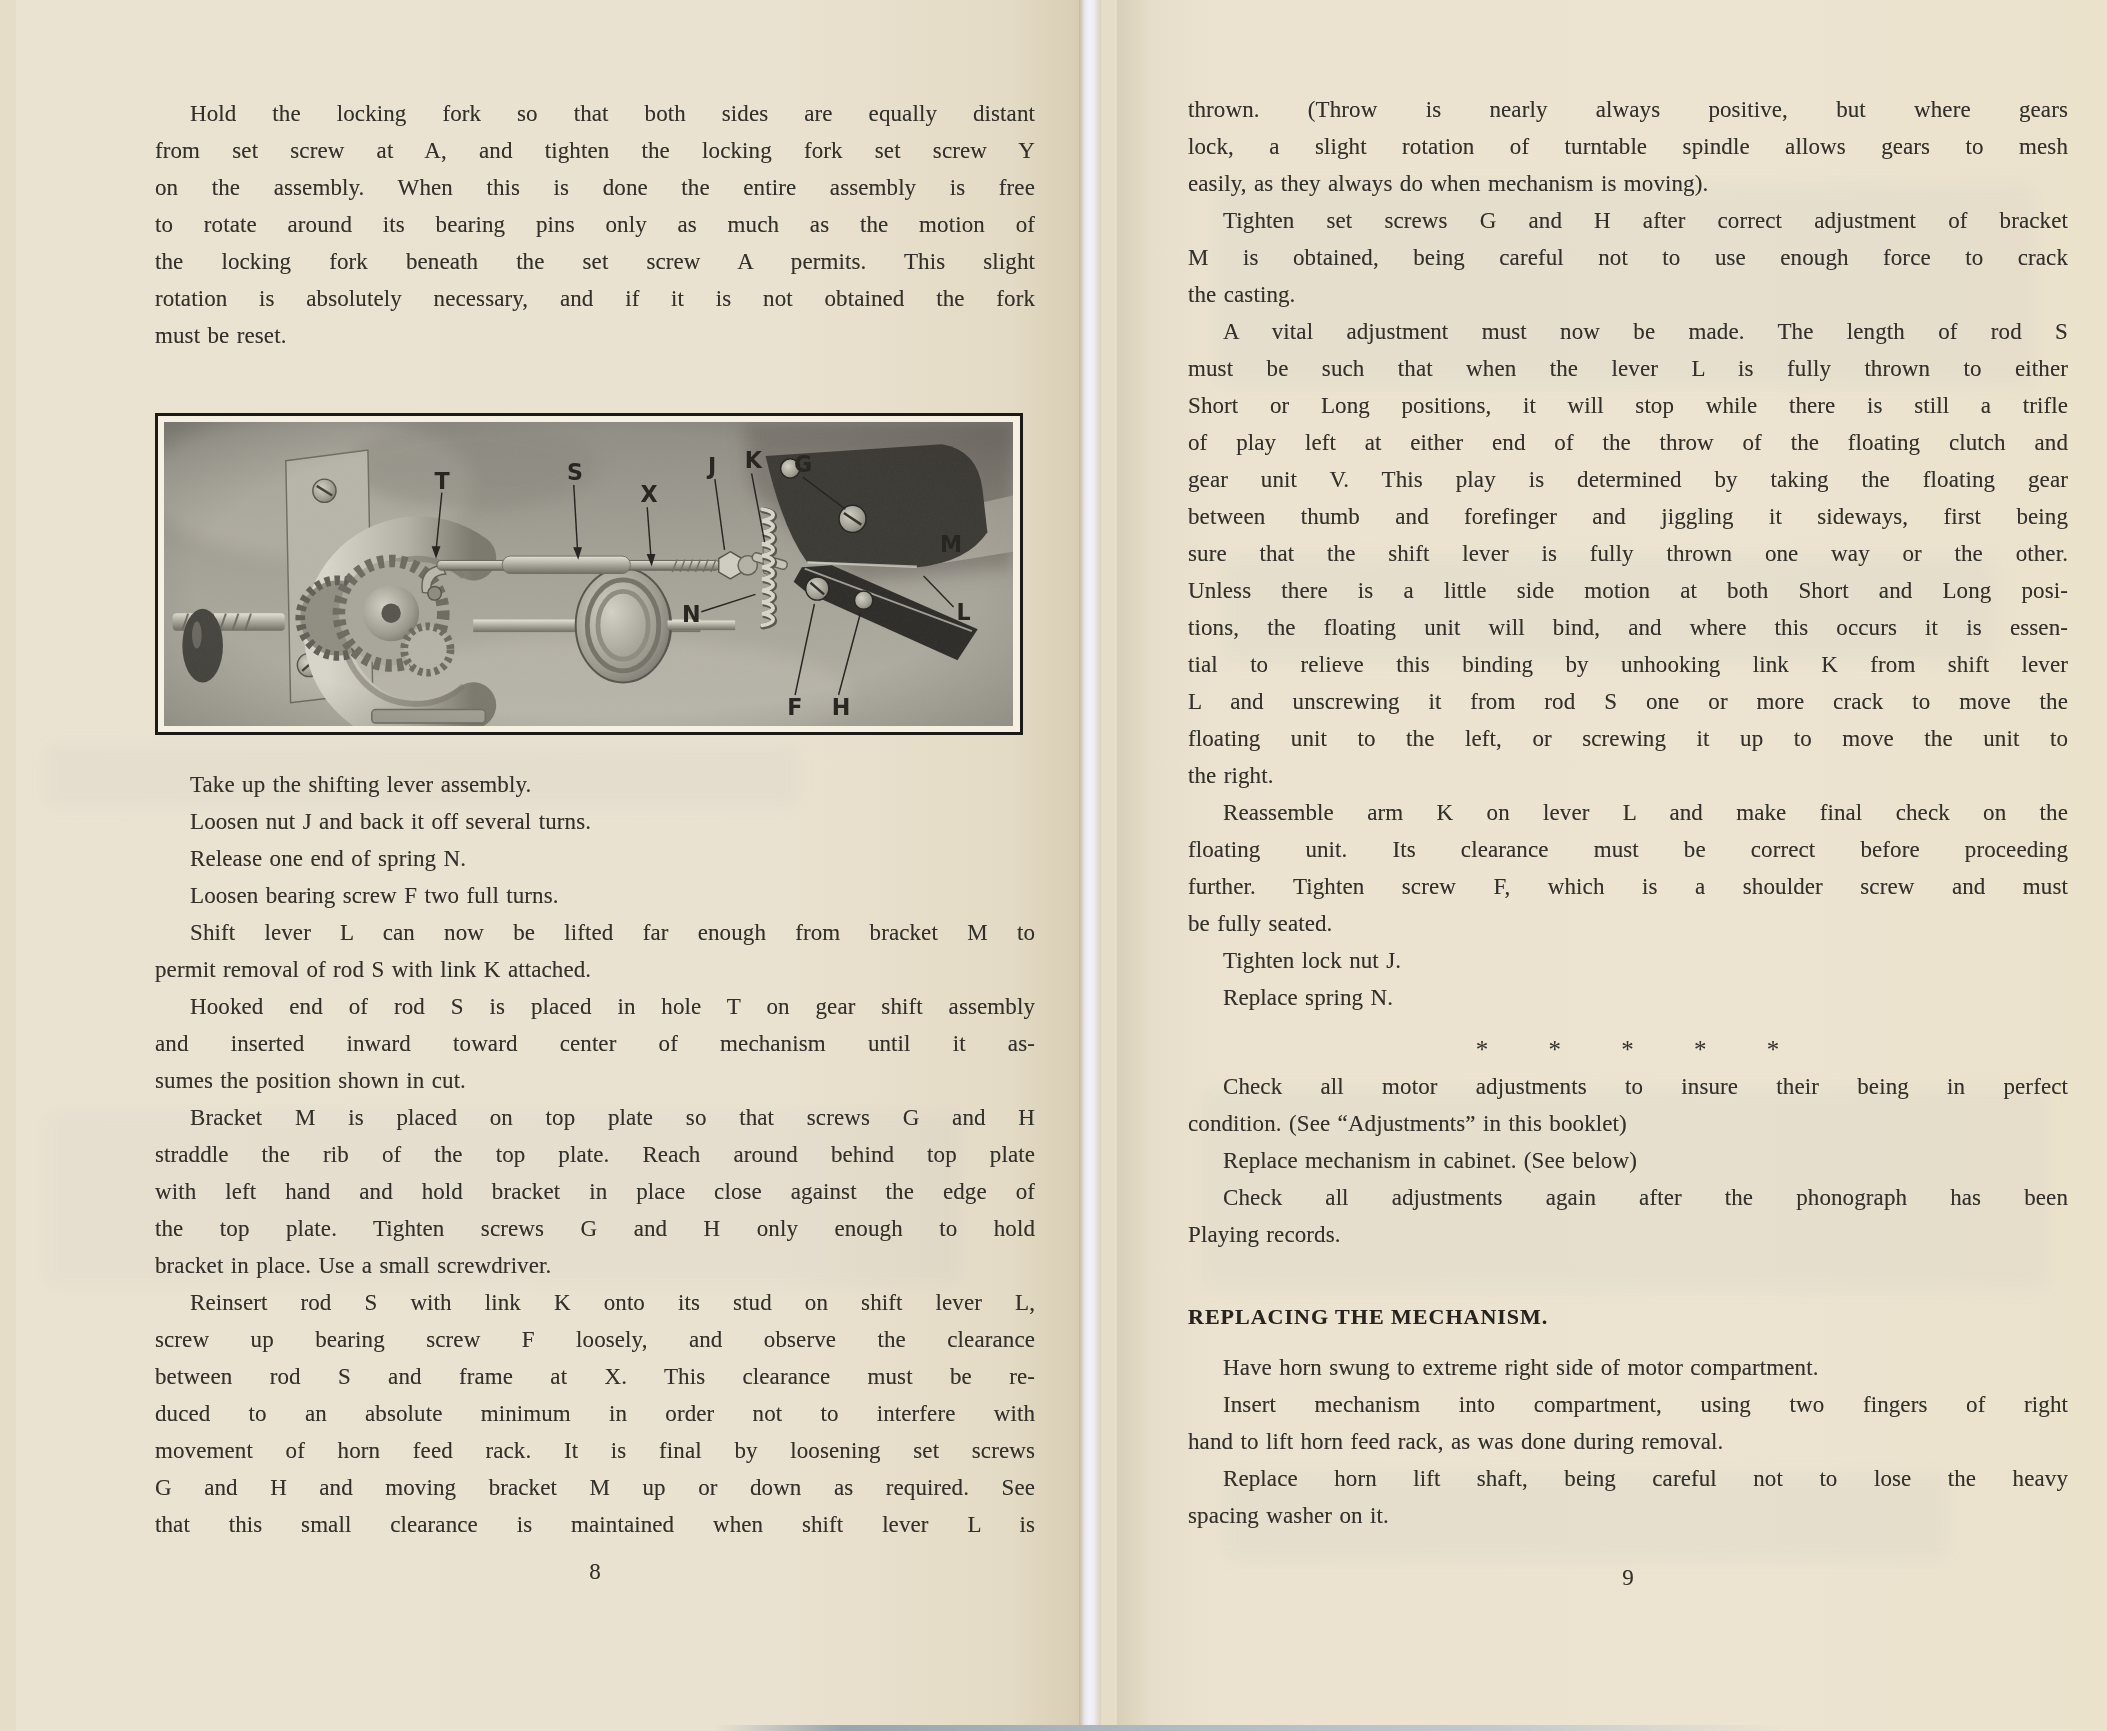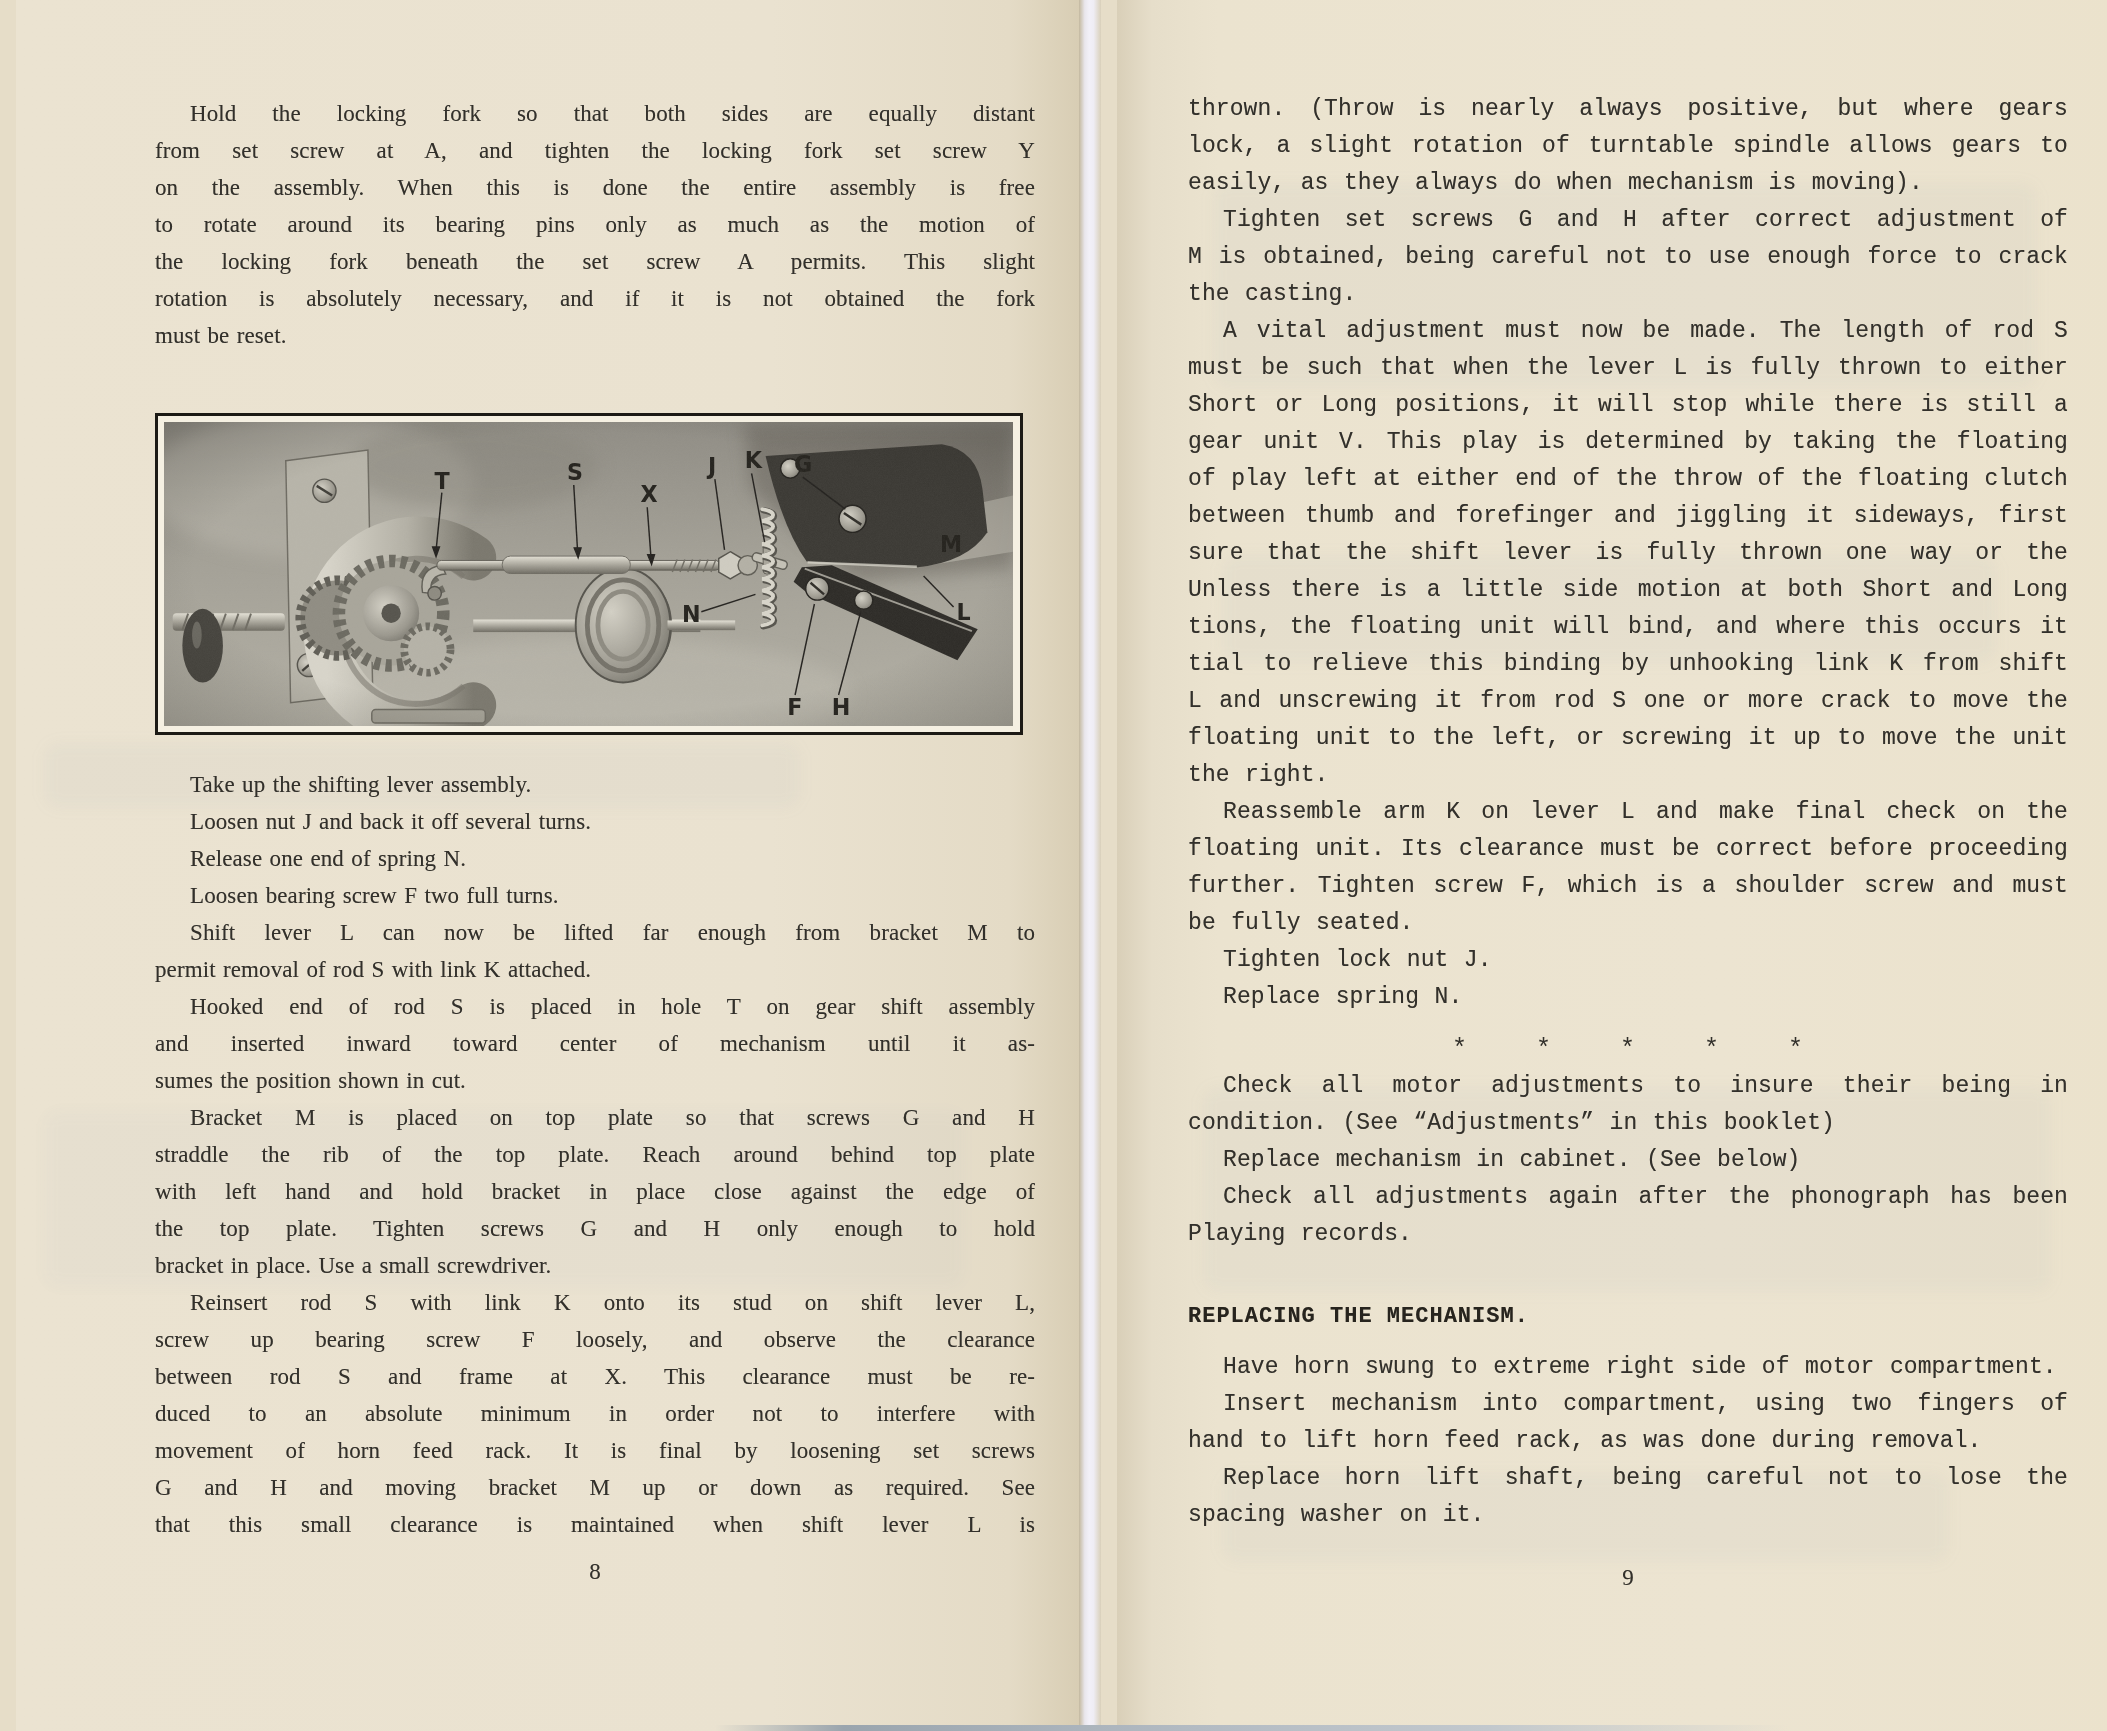--- a/index.html
+++ b/index.html
@@ -31,21 +31,21 @@
   }
   
   .ghost {
     position: absolute; border-radius: 13.5px;
     background: rgba(125, 140, 165, 0.055);
     filter: blur(7.7px);
   }
   
   .column { position: absolute; font-size: 23px; line-height: 37px; }
   .column-left  { left: 139px; top: 95px; width: 880px; }
-  .column-right { left: 71px; top: 91px; width: 880px; font-family: Liberation Mono, monospace; }
+  .column-right { left: 71px; top: 91px; width: 880px; }
   .para { margin: 0; }
   .para.indent .line:first-child { text-indent: 35px; }
   .line {
     height: 37px; overflow: hidden;
     text-align: justify;
     word-spacing: 1.5px; letter-spacing: 0.1px;
     text-shadow: 0 0 0.5px rgba(48,44,36,0.35);
   }
   .line::after { content: ""; display: inline-block; width: 100%; height: 0; }
   .line.last { text-align: left; }
@@ -333,22 +333,22 @@
           </div>
           <div class="para indent">
             <div class="line">Tighten set screws G and H after correct adjustment of bracket</div>
             <div class="line">M is obtained, being careful not to use enough force to crack</div>
             <div class="line last">the casting.</div>
           </div>
           <div class="para indent">
             <div class="line">A vital adjustment must now be made.  The length of rod S</div>
             <div class="line">must be such that when the lever L is fully thrown to either</div>
             <div class="line">Short or Long positions, it will stop while there is still a trifle</div>
+            <div class="line">of play left at either end of the throw of the floating clutch and</div>
             <div class="line">gear unit V.  This play is determined by taking the floating gear</div>
-            <div class="line">of play left at either end of the throw of the floating clutch and</div>
             <div class="line">between thumb and forefinger and jiggling it sideways, first being</div>
             <div class="line">sure that the shift lever is fully thrown one way or the other.</div>
             <div class="line">Unless there is a little side motion at both Short and Long posi-</div>
             <div class="line">tions, the floating unit will bind, and where this occurs it is essen-</div>
             <div class="line">tial to relieve this binding by unhooking link K from shift lever</div>
             <div class="line">L and unscrewing it from rod S one or more crack to move the</div>
             <div class="line">floating unit to the left, or screwing it up to move the unit to</div>
             <div class="line last">the right.</div>
           </div>
           <div class="para indent">

